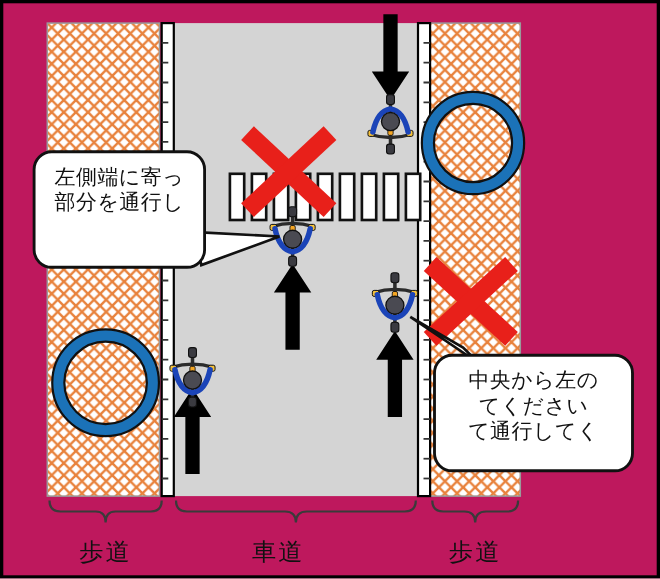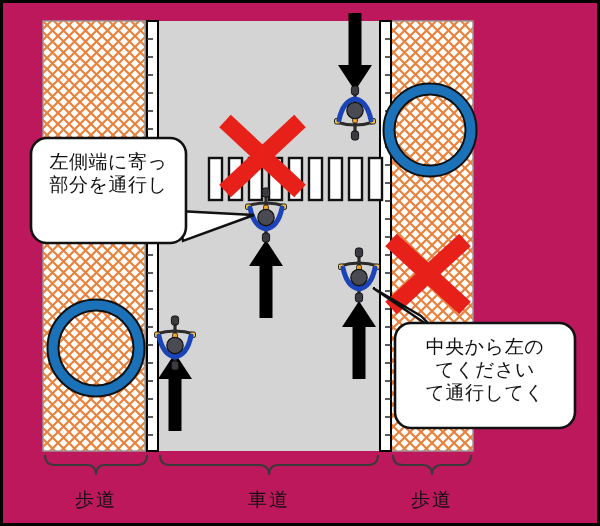--- a/index.html
+++ b/index.html
@@ -29,21 +29,21 @@
   .bubble-text {
     position: absolute;
     text-align: center;
     line-height: 1.22;
     font-size: 19px;
     letter-spacing: 0.5px;
     color: #111111;
   }
   .zone-label {
     position: absolute;
-    font-size: 19px;
+    font-size: 22px;
     letter-spacing: 2px;
     color: #111111;
     text-align: center;
   }
 </style>
 </head>
 <body>
 
 <div id="stage">
 
@@ -252,16 +252,16 @@
     <div>部分を通行し</div>
   </div>
 
   <div class="bubble-text" style="left:392px; top:332px; width:180px;">
     <div>中央から左の</div>
     <div>てください</div>
     <div>て通行してく</div>
   </div>
 
   <div class="zone-label" style="left:43px; top:484px; width:100px;">歩道</div>
-  <div class="zone-label" style="left:216px; top:484px; width:100px;">車道</div>
+  <div class="zone-label" style="left:200px; top:484px; width:100px;">車道</div>
   <div class="zone-label" style="left:379px; top:484px; width:100px;">歩道</div>
 
 </div>
 
 </body></html>

